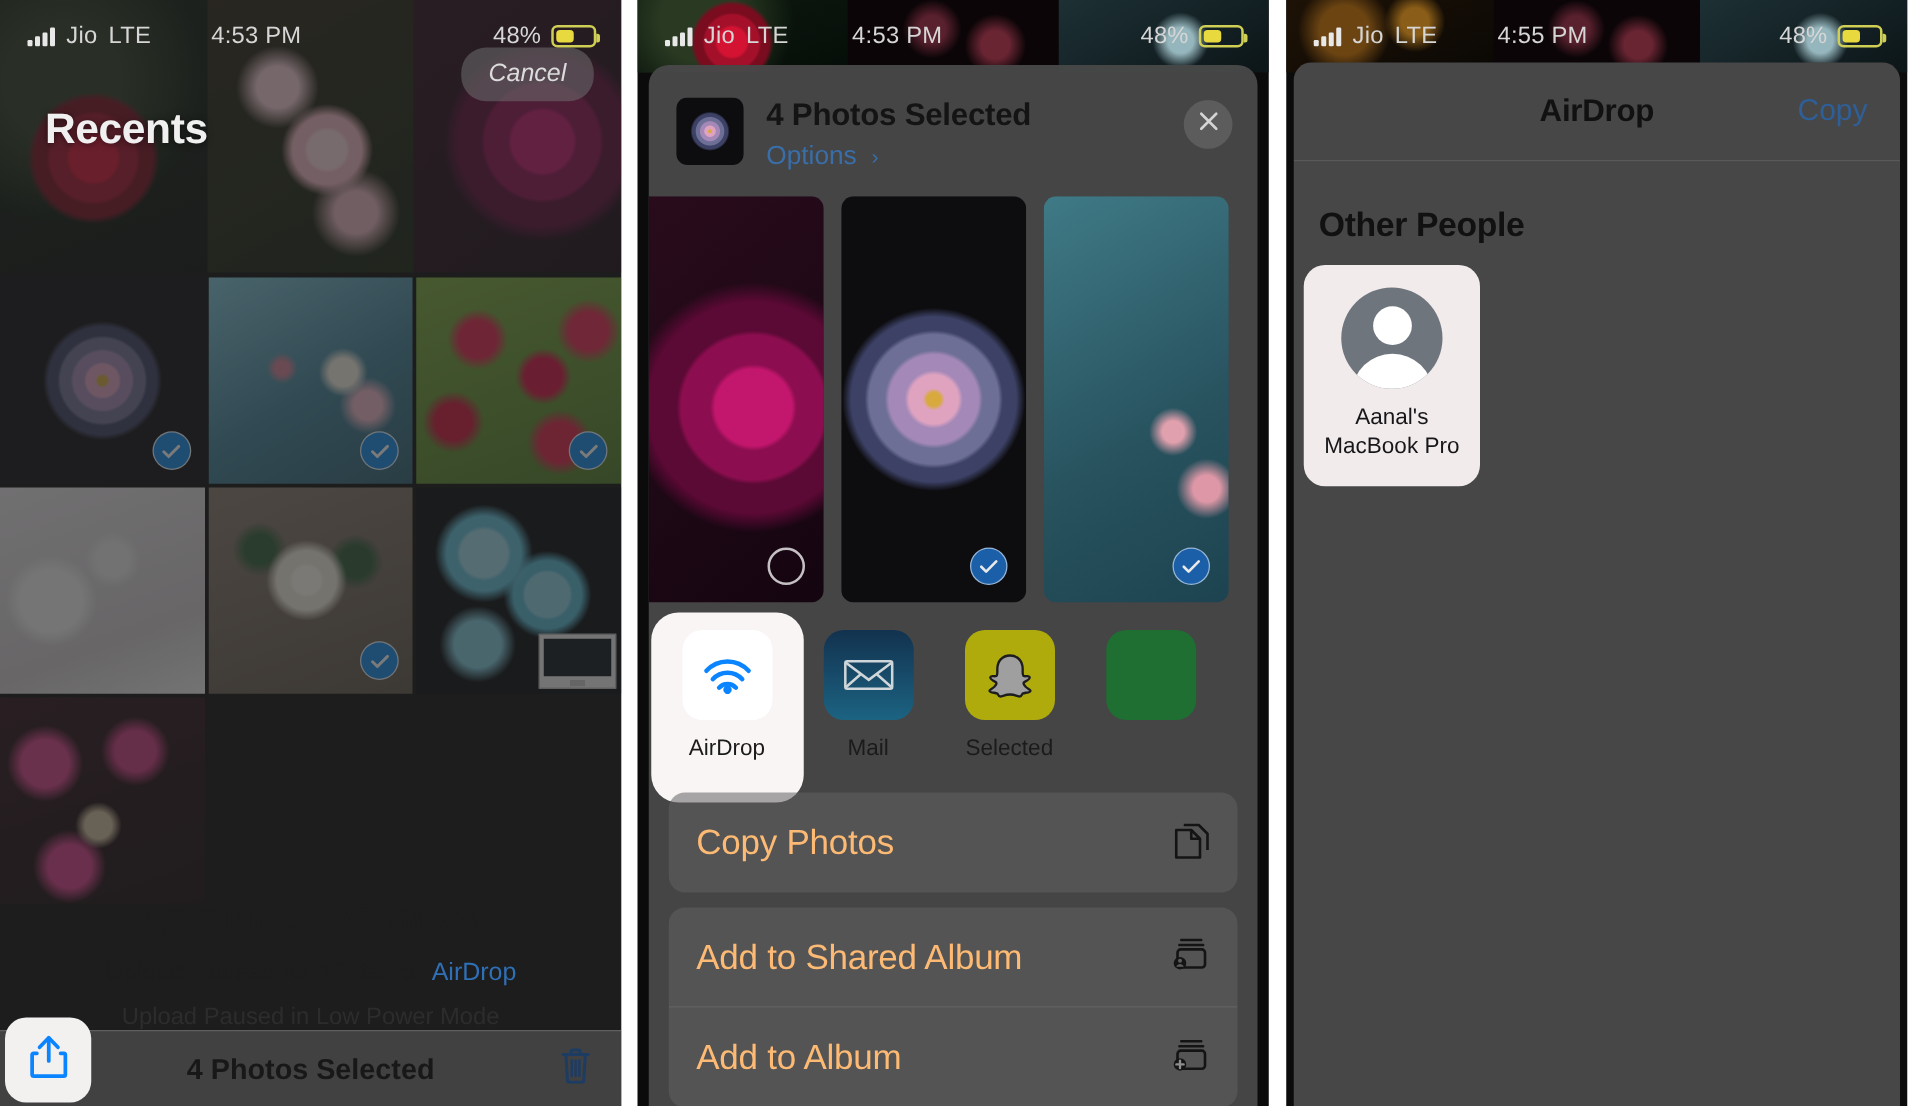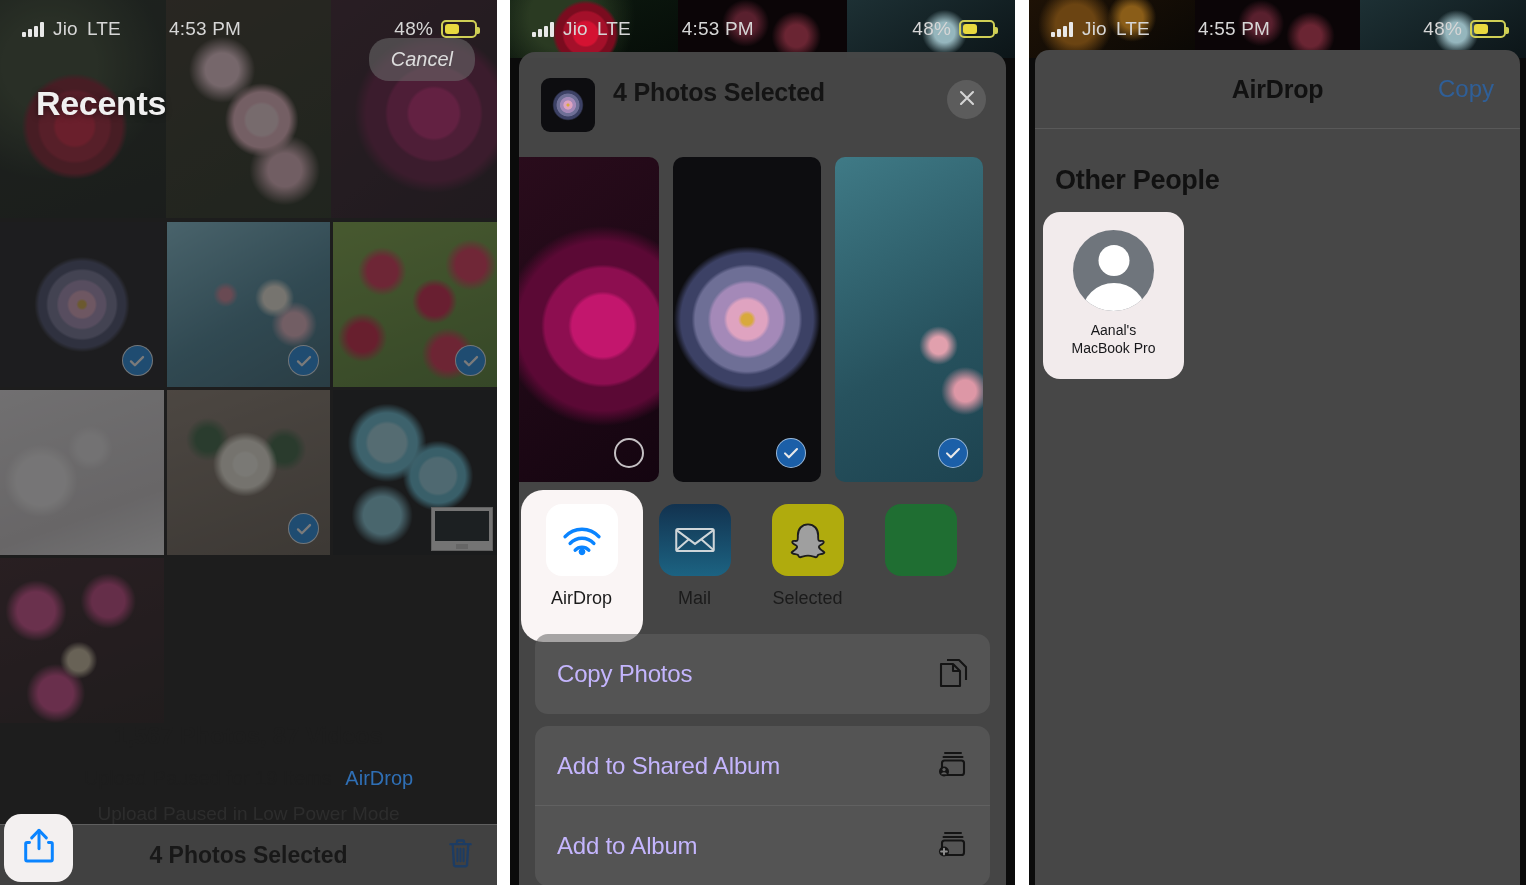--- a/index.html
+++ b/index.html
@@ -125,41 +125,41 @@
     top:-14px; width:122px; height:152px; border-radius:22px; background:#faf5f5; z-index:-1;
   }
 
   .actions { padding:0 16px; }
   .act-group { background: rgba(96,96,96,.55); border-radius:13px; margin-bottom:12px; overflow:hidden; }
   .act {
     display:flex; align-items:center; height:80px; padding:0 20px 0 22px;
     border-bottom:1px solid rgba(255,255,255,.08);
   }
   .act:last-child { border-bottom:none; }
-  .act .al { flex:1; font-size:24px; color:#c4b5fd; letter-spacing:-.2px; }
+  .act .al { flex:1; font-size:28px; color:#fdba74; letter-spacing:-.2px; }
   .act .ai svg { width:34px; height:34px; }
 
   
   .ad-photobg { position:absolute; top:0; left:0; right:0; height:58px; display:flex; z-index:1; }
   .ad-photobg .c { flex:1; }
   .ad-sheet { position:absolute; left:6px; right:6px; top:50px; bottom:0; z-index:20; background:#474747; border-radius:14px 14px 0 0; }
   .ad-nav { height:78px; display:flex; align-items:center; justify-content:center; position:relative; }
   .ad-nav .title { font-size:25px; font-weight:700; color:#111; letter-spacing:-.2px; }
   .ad-nav .done { position:absolute; right:26px; font-size:24px; color:#2f5f98; font-weight:500; }
   .ad-divider { height:1px; background: rgba(255,255,255,.1); }
   .ad-sec { font-size:27px; font-weight:700; color:#111; padding:36px 0 0 20px; letter-spacing:-.3px; }
   .ad-people { padding:16px 0 0 8px; display:flex; }
   .ad-person {
     width:141px; padding:18px 0 22px; border-radius:17px; background:#f2ebec;
     display:flex; flex-direction:column; align-items:center;
   }
   .avatar { width:81px; height:81px; border-radius:50%; background:#6f757c; position:relative; overflow:hidden; }
   .avatar .head { position:absolute; left:50%; transform:translateX(-50%); top:15px; width:31px; height:31px; border-radius:50%; background:#fff; }
   .avatar .body { position:absolute; left:50%; transform:translateX(-50%); bottom:-16px; width:64px; height:44px; border-radius:50% 50% 0 0 / 70% 70% 0 0; background:#fff; }
-  .ad-person .pname { margin-top:11px; font-size:14px; line-height:1.25; color:#17171a; text-align:center; }
+  .ad-person .pname { margin-top:11px; font-size:18px; line-height:1.25; color:#17171a; text-align:center; }
 
   
   .f-dahlia-red { background:
       radial-gradient(circle at 45% 58%, #d41232 0 12%, #a4102a 14% 22%, #7a0c1f 24% 30%, rgba(20,30,16,0) 34%),
       radial-gradient(circle at 30% 30%, #2a3a22 0 25%, rgba(0,0,0,0) 60%),
       linear-gradient(160deg, #0d1a10, #060d08); }
   .f-frangipani { background:
       radial-gradient(circle at 58% 55%, #f7d7de 0 10%, #f0b7c4 12% 18%, rgba(0,0,0,0) 24%),
       radial-gradient(circle at 34% 32%, #f4cdd7 0 9%, rgba(0,0,0,0) 18%),
       radial-gradient(circle at 72% 78%, #e8b6c2 0 8%, rgba(0,0,0,0) 17%),
@@ -336,20 +336,24 @@
       <div class="c f-dahlia-red"></div>
         <div class="c f-dark-flowers"></div>
         <div class="c f-teal-pot"></div>
     </div>
 
     <div class="sheet">
       <div class="sheet-head">
         <div class="sheet-thumb f-dahlia-dark"></div>
         <div class="sheet-titles">
           <div class="t1">4 Photos Selected</div>
+          <div class="t2">
+            <span>Options</span>
+            <span class="chev">›</span>
+          </div>
         </div>
         <div class="sheet-x">
           <span>
             <svg viewBox="0 0 20 20">
                 <path d="M4 4 L16 16 M16 4 L4 16" stroke="#d4d4d4" stroke-width="2.1" stroke-linecap="round"></path>
               </svg>
           </span>
         </div>
       </div>
 

